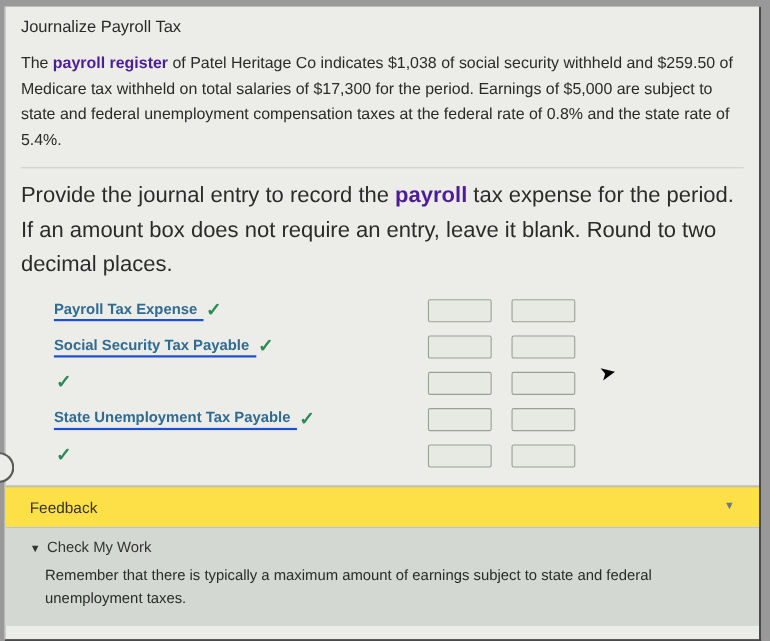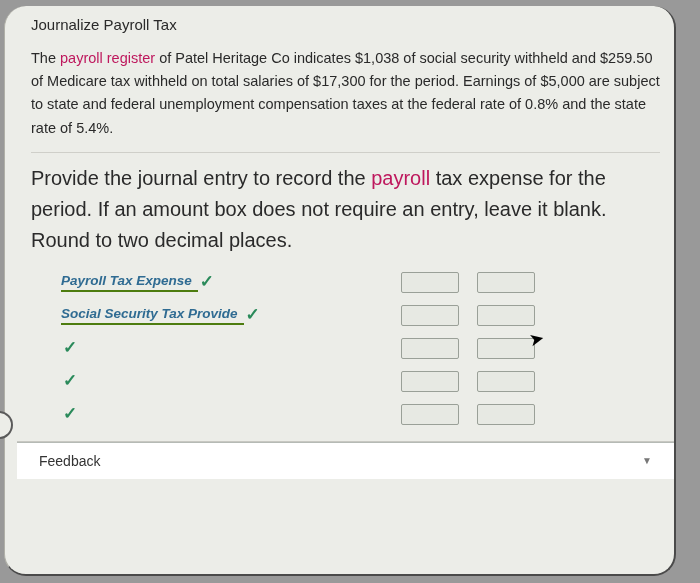--- a/index.html
+++ b/index.html
@@ -7,40 +7,39 @@
     width: 700px;
     height: 583px;
     background: #999;
     font-family: Arial, Helvetki, sans-serif;
     font-size: 14px;
     color: #2a2a2a;
     overflow: hidden;
   }
   .page {
     background: #ecede8;
-    margin: 6px 24px 6px 4px;
-    padding: 10px 14px 12px 26px;
+    margin: 6px 8px 6px 4px;
+    padding: 10px 14px 12px 14px;
     border-left: 1px solid #b0b0a8;
     border-right: 2px solid #4a4a4a;
     border-bottom: 2px solid #4a4a4a;
     min-height: 570px;
     position: relative;
-    border-radius: 22px;
   }
   .title {
     font-size: 15px;
     font-weight: 400;
     margin-bottom: 14px;
   }
   .problem {
     font-size: 14.5px;
     line-height: 1.6;
     margin-bottom: 12px;
   }
-  .green { color: #be185d; }
+  .green { color: #4c1d95; font-weight: bold; }
   .instructions {
     font-size: 20px;
     line-height: 1.55;
     margin-bottom: 10px;
     border-top: 1px solid #cfcfc9;
     padding-top: 10px;
   }
   .entries {
     padding-left: 30px;
   }
@@ -51,24 +50,23 @@
   }
   .acct {
     display: flex;
     align-items: flex-end;
     width: 340px;
   }
   .acct-label {
     font-size: 13.5px;
     font-weight: 600;
     color: #2f6b92;
-    border-bottom: 2px solid #4d7c0f;
+    border-bottom: 2px solid #1d4ed8;
     padding-bottom: 2px;
     padding-right: 6px;
-    font-style: italic;
   }
   .check {
     color: #2a8a5a;
     font-weight: bold;
     font-size: 17px;
     line-height: 1;
     margin-left: 2px;
     margin-bottom: 2px;
   }
   .boxes {
@@ -84,21 +82,21 @@
     font-size: 12px;
     padding: 1px 3px;
   }
   .hr {
     height: 1px;
     background: #c8c8c2;
     margin: 10px 0 0 -14px;
     width: calc(100% + 28px);
   }
   .feedback {
-    background: #ffffff;
+    background: #fde047;
     margin: 0 -14px;
     padding: 10px 22px;
     border-top: 1px solid #b5bab5;
     display: flex;
     justify-content: space-between;
     align-items: center;
   }
   .feedback-text { font-size: 14px; color: #333; }
   .caret-down { font-size: 10px; color: #777; }
   .hint {
@@ -163,41 +161,42 @@
         <span class="check">✓</span>
       </div>
       <div class="boxes">
         <input class="box" style="">
         <input class="box" style="">
       </div>
     </div>
 
     <div class="row">
       <div class="acct">
-        <span class="acct-label">Social Security Tax Provide</span>
-        <span class="check">✓</span>
-      </div>
-      <div class="boxes">
-        <input class="box" style="">
-        <input class="box" style="">
-      </div>
-    </div>
-
-    <div class="row">
-      <div class="acct">
-        <span class="check">✓</span>
-      </div>
-      <div class="boxes">
-        <input class="box" style="">
-        <input class="box" style="">
-      </div>
-    </div>
-
-    <div class="row">
-      <div class="acct">
+        <span class="acct-label">Social Security Tax Payable</span>
+        <span class="check">✓</span>
+      </div>
+      <div class="boxes">
+        <input class="box" style="">
+        <input class="box" style="">
+      </div>
+    </div>
+
+    <div class="row">
+      <div class="acct">
+        <span class="check">✓</span>
+      </div>
+      <div class="boxes">
+        <input class="box" style="">
+        <input class="box" style="">
+      </div>
+    </div>
+
+    <div class="row">
+      <div class="acct">
+        <span class="acct-label">State Unemployment Tax Payable</span>
         <span class="check">✓</span>
       </div>
       <div class="boxes">
         <input class="box" style="">
         <input class="box" style="">
       </div>
     </div>
 
     <div class="row">
       <div class="acct">
@@ -213,14 +212,21 @@
 
   <div class="cursor">➤</div>
 
   <div class="hr"></div>
 
   <div class="feedback">
     <span class="feedback-text">Feedback</span>
     <span class="caret-down">▼</span>
   </div>
 
+  <div class="hint">
+    <div class="cmw">
+      <span class="tri">▼</span>
+      <span>Check My Work</span>
+    </div>
+    <div class="hint-body">Remember that there is typically a maximum amount of earnings subject to state and federal unemployment taxes.</div>
+  </div>
 
 </div>
 
 </body></html>

